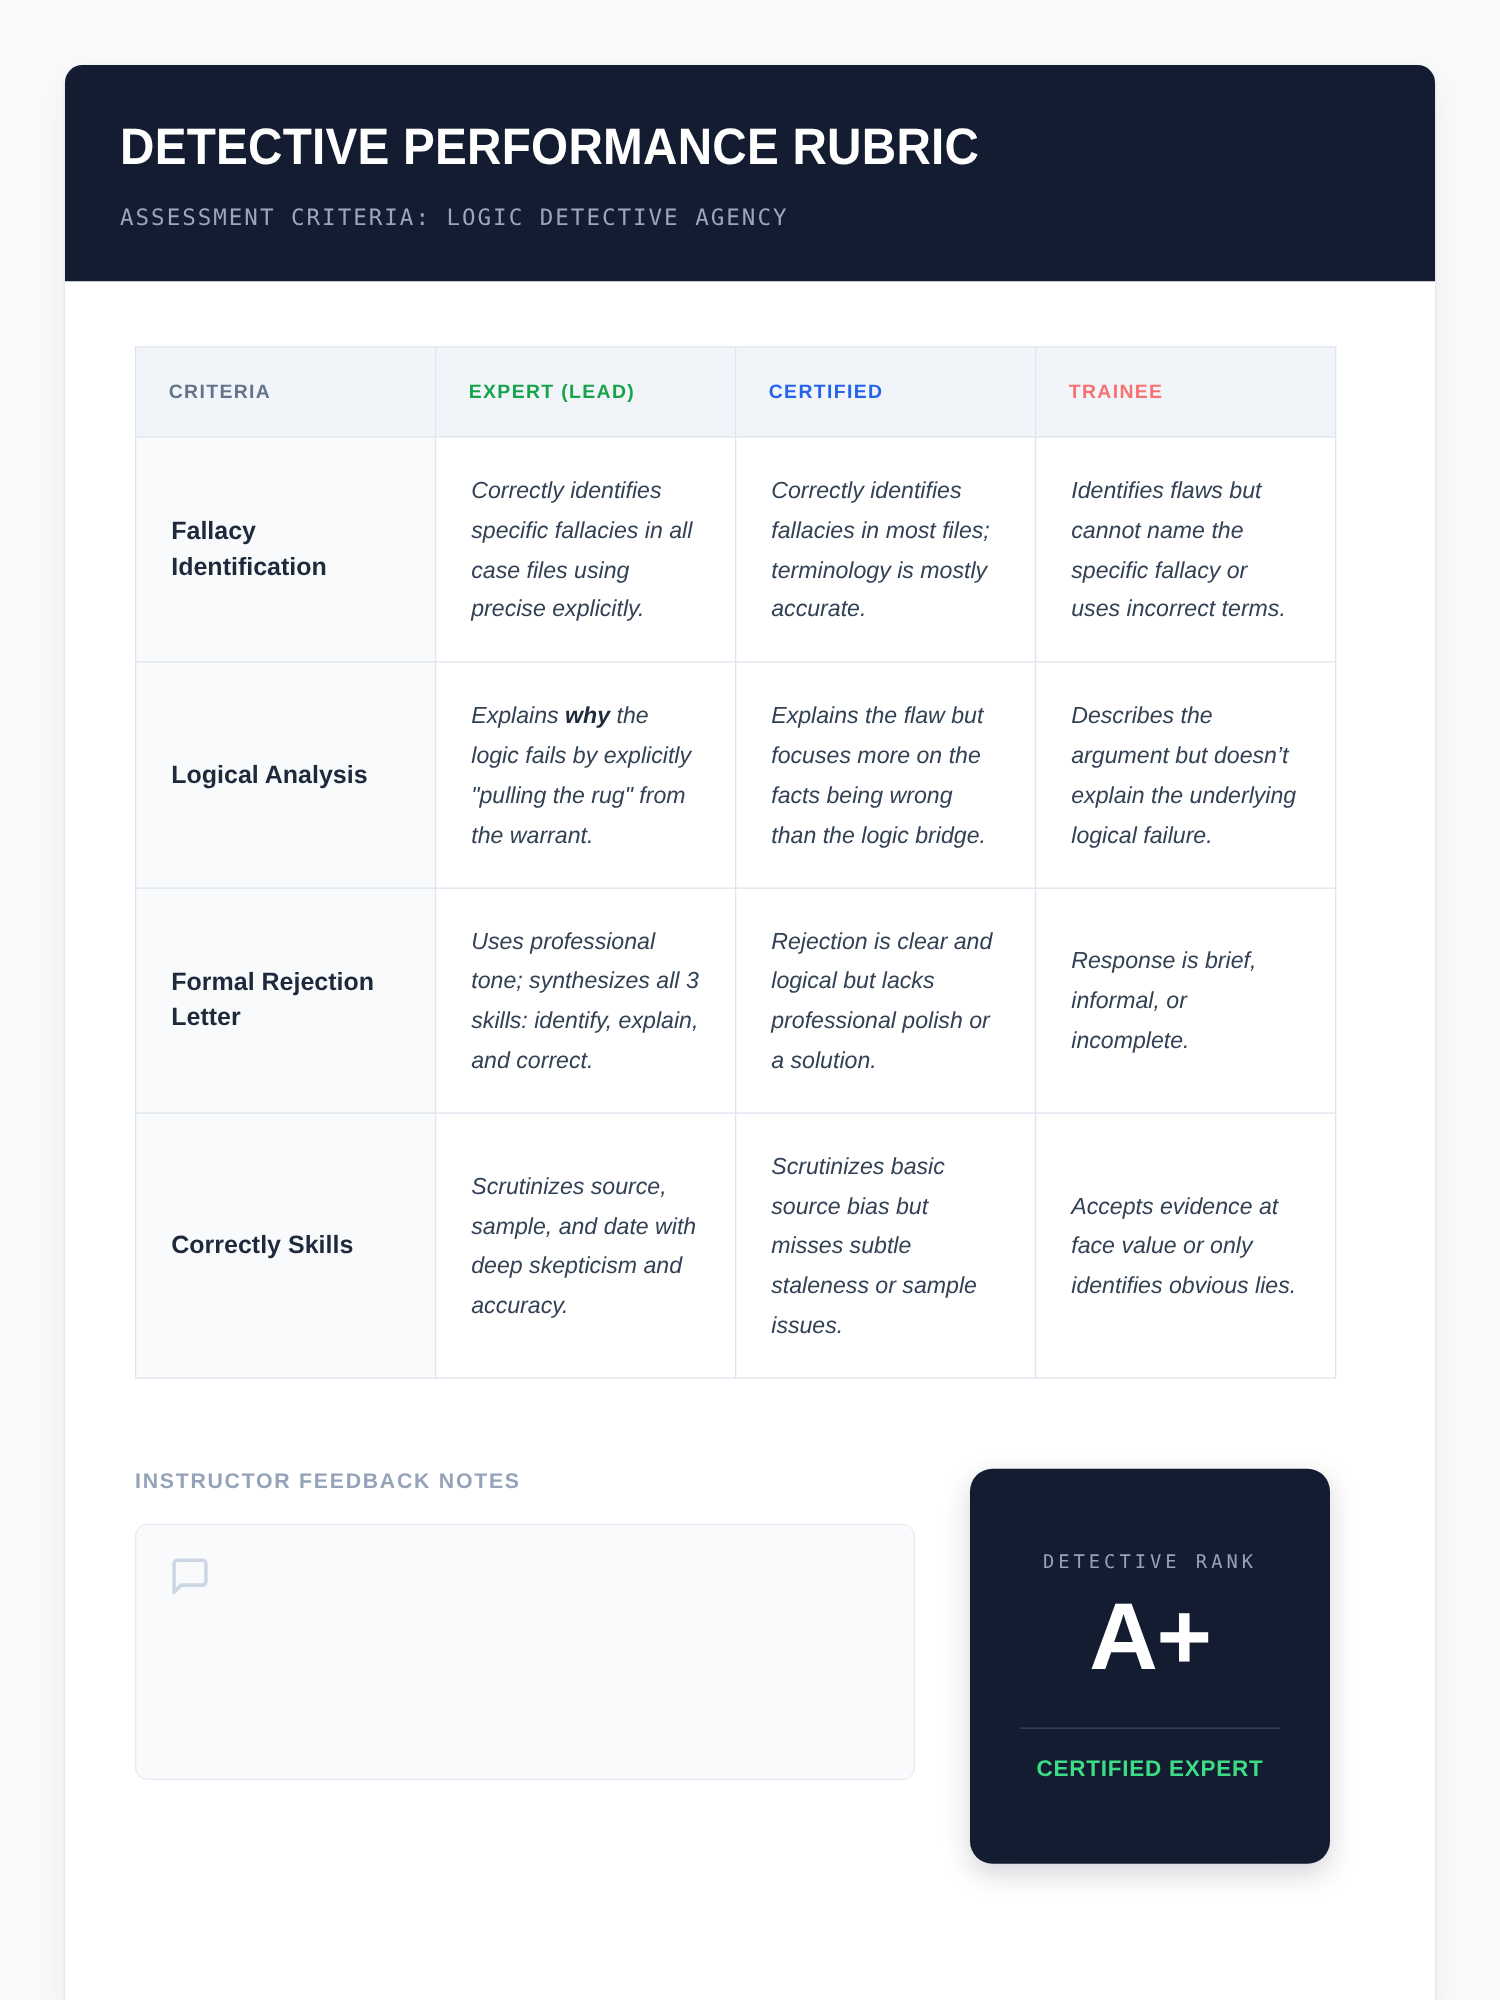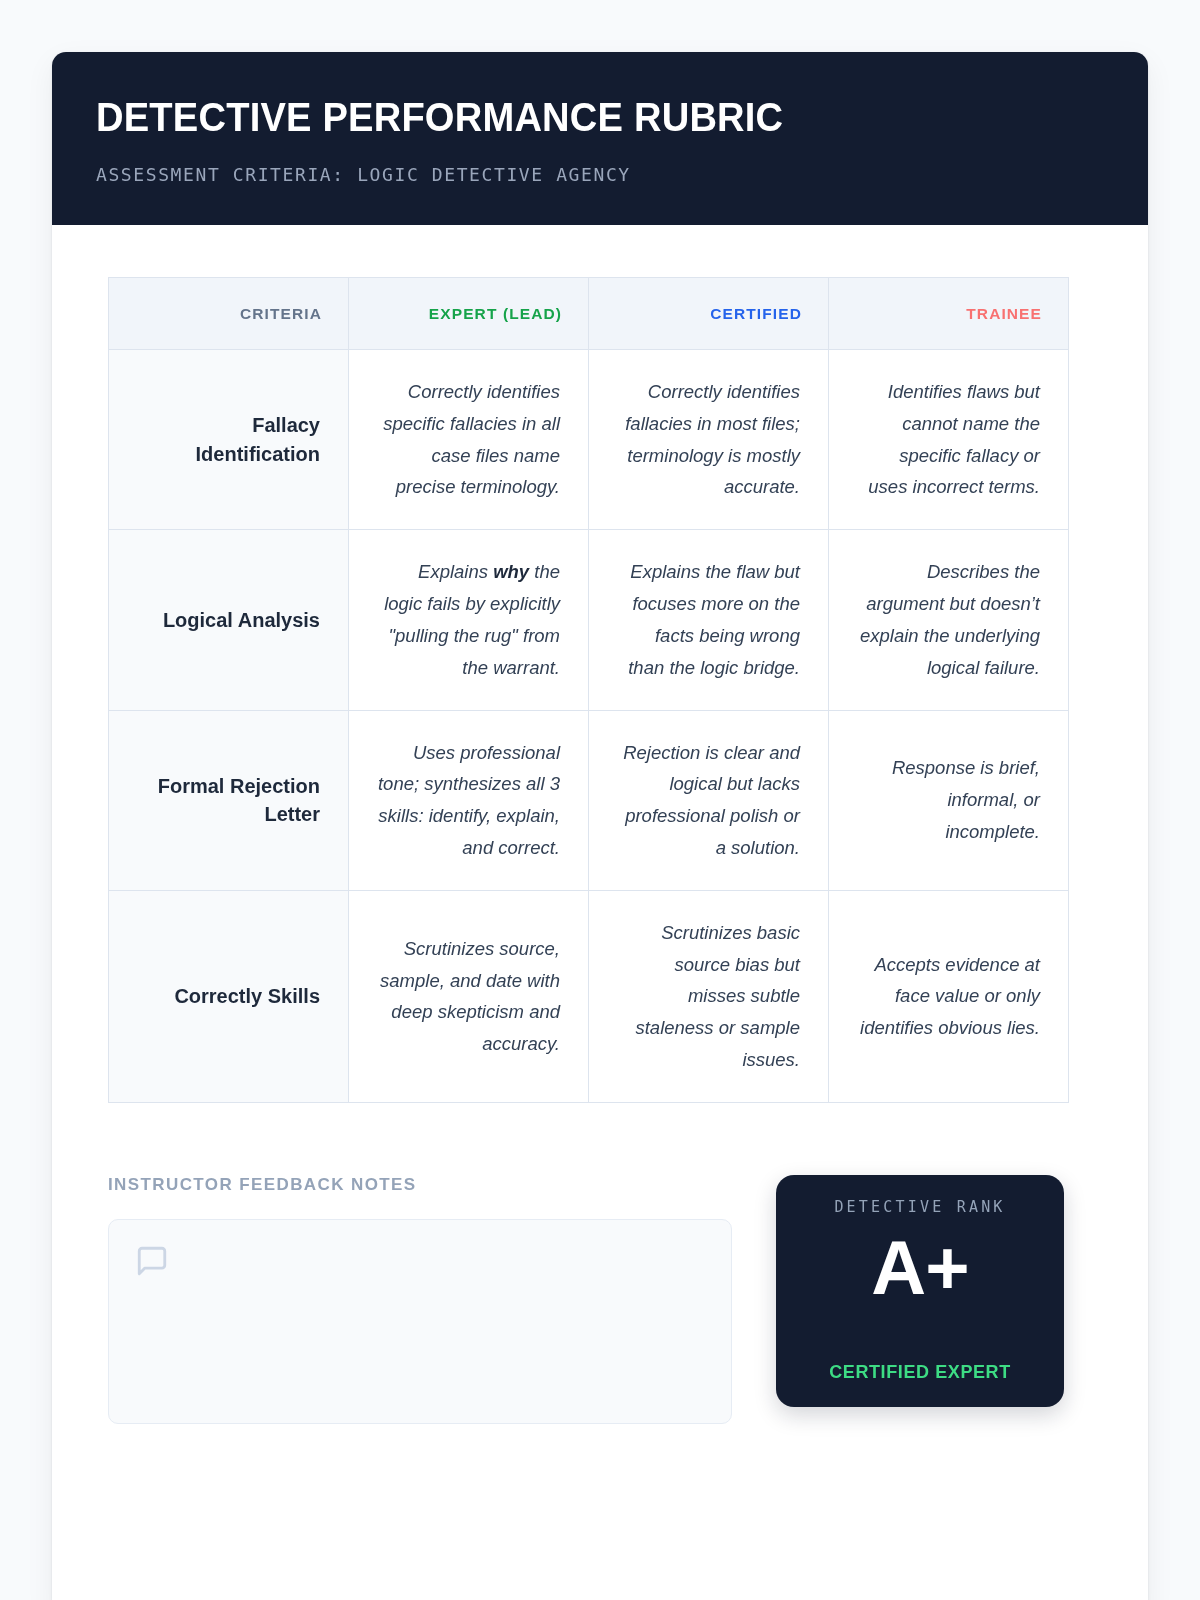--- a/index.html
+++ b/index.html
@@ -68,21 +68,21 @@
   .rubric {
     width: 960px;
     border-collapse: collapse;
     table-layout: fixed;
     border: 1px solid #dde4ee;
   }
 
   .rubric th, .rubric td {
     border: 1px solid #dde4ee;
     vertical-align: middle;
-    text-align: right;
+    text-align: left;
   }
 
   .rubric thead th {
     background: #f1f5fa;
     height: 72px;
     padding: 0 26px;
     font-size: 15.5px;
     font-weight: 700;
     letter-spacing: 1.1px;
     transform: none;
@@ -143,21 +143,21 @@
     border: 1px solid #e6ecf4;
     border-radius: 10px;
     padding: 24px 26px;
   }
 
   .comment-icon { display: block; }
 
   
   .rank-card {
     width: 288px;
-    height: 232px;
+    height: 316px;
     background: #131c30;
     border-radius: 18px;
     display: flex;
     flex-direction: column;
     align-items: center;
     justify-content: center;
     padding: 28px 24px;
     box-shadow: 0 8px 22px rgba(15, 23, 42, 0.18);
   }
 
@@ -218,21 +218,21 @@
             <th class="th-criteria">CRITERIA</th>
             <th class="th-expert">EXPERT (LEAD)</th>
             <th class="th-proficient">CERTIFIED</th>
             <th class="th-trainee">TRAINEE</th>
           </tr>
         </thead>
         <tbody>
 
           <tr>
             <td class="cell-criteria">Fallacy Identification</td>
-            <td class="cell-desc">Correctly identifies specific fallacies in all case files name precise terminology.</td>
+            <td class="cell-desc">Correctly identifies specific fallacies in all case files using precise explicitly.</td>
             <td class="cell-desc">Correctly identifies fallacies in most files; terminology is mostly accurate.</td>
             <td class="cell-desc">Identifies flaws but cannot name the specific fallacy or uses incorrect terms.</td>
           </tr>
 
           <tr>
             <td class="cell-criteria">Logical Analysis</td>
             <td class="cell-desc"><span>Explains </span><b>why</b><span> the logic fails by explicitly "pulling the rug" from the warrant.</span></td>
             <td class="cell-desc">Explains the flaw but focuses more on the facts being wrong than the logic bridge.</td>
             <td class="cell-desc">Describes the argument but doesn’t explain the underlying logical failure.</td>
           </tr>

